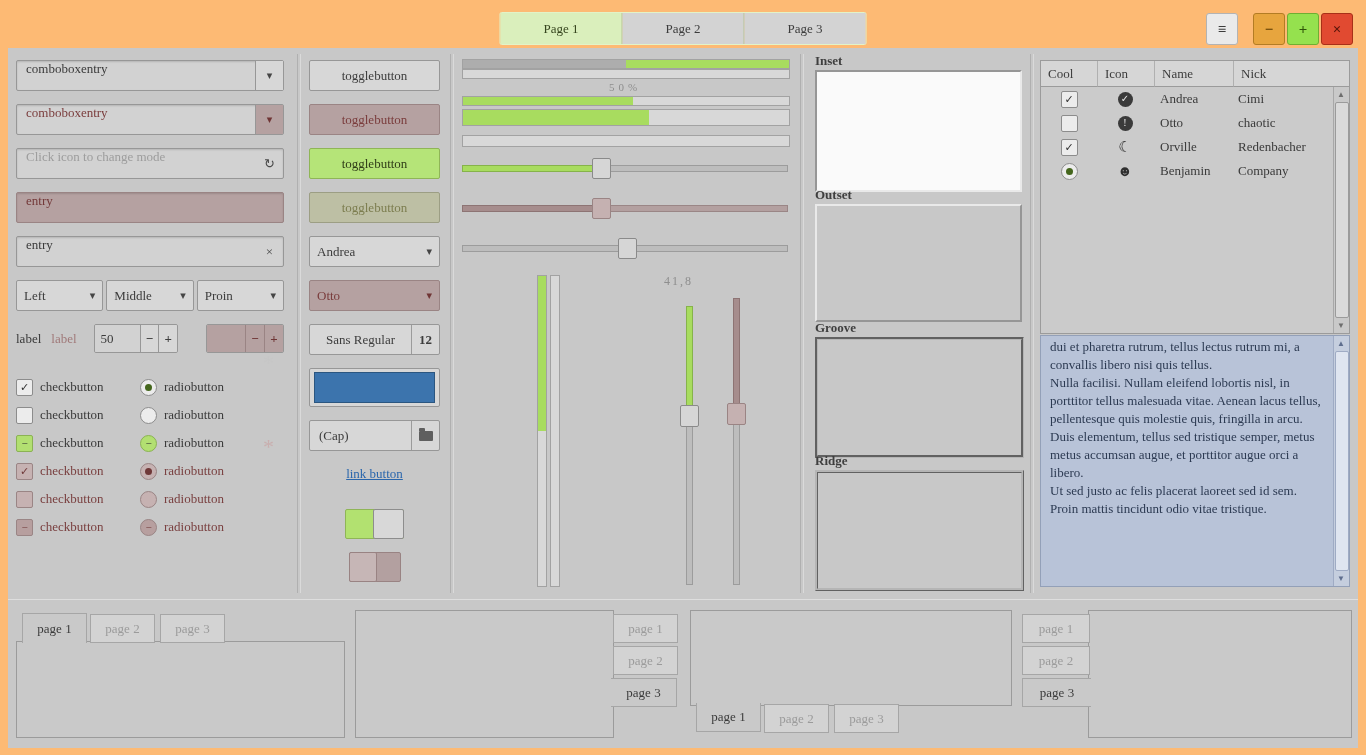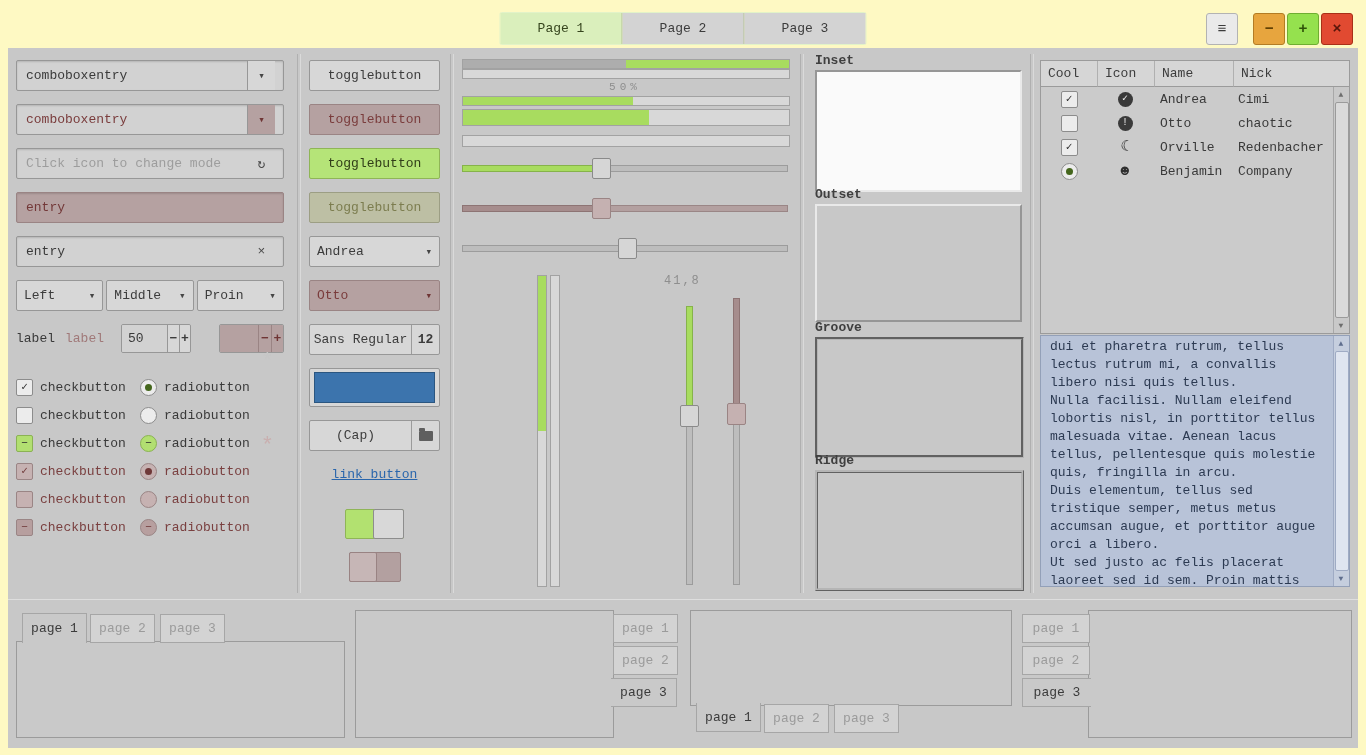--- a/index.html
+++ b/index.html
@@ -1,18 +1,18 @@
 <!DOCTYPE html>
 <html><head>
 <meta charset="utf-8">
 <style>
   html,body{margin:0;padding:0}
   body{background:#666}
-  .window{position:relative;width:1366px;height:755px;background:#fef9c3;overflow:hidden;
-    font-family:Liberation Mono, monospace;font-size:13px;color:#3a3a3a}
+  .window{position:relative;width:1366px;height:755px;background:#fdba74;overflow:hidden;
+    font-family:Liberation Serif, serif;font-size:13px;color:#3a3a3a}
 
   
   .titlebar{position:absolute;left:0;top:0;width:100%;height:48px}
   .tb-tabs{position:absolute;left:50%;top:12px;transform:translateX(-50%);display:flex;
     border:1px solid #e2f3c8;border-radius:2px}
   .tb-tab{width:121px;height:31px;display:flex;align-items:center;justify-content:center;
     background:#d3d3d3;color:#3c3c3c;border-right:1px solid #b4c498;cursor:default}
   .tb-tab:last-child{border-right:none}
   .tb-tab.active{background:#daefbc;color:#36451e}
   .wc{position:absolute;top:13px;width:30px;height:30px;border-radius:3px;display:flex;
@@ -23,22 +23,22 @@
   .wc-close{left:1321px;background:#e14a31;border:1px solid #a83018;color:#58150a}
 
   
   .main{position:absolute;left:8px;top:48px;width:1350px;height:551px;background:#c8c8c8;
     border-bottom:1px solid #a9a9a9}
   .vdiv{position:absolute;top:6px;bottom:6px;width:2px;border-left:1px solid #b0b0b0;border-right:1px solid #dadada}
   .col{position:absolute;top:0;height:100%}
   .stack{display:flex;flex-direction:column;gap:13px;padding-top:12px}
 
   
-  .entry{display:flex;align-items:center;height:29px;background:#d2d2d2;border:1px solid #979797;
-    border-radius:2px;box-shadow:inset 0 1px 2px rgba(0,0,0,.14);padding:0 8px 0 9px}
+  .entry{display:flex;align-items:flex-start;height:29px;background:#d2d2d2;border:1px solid #979797;
+    border-radius:2px;box-shadow:inset 0 1px 2px rgba(0,0,0,.14);padding:0 0 0 9px}
   .einput{flex:1;min-width:0;border:none;background:transparent;outline:none;font:inherit;color:#3a3a3a;padding:0}
   .einput::placeholder{color:#9d9d9d}
   .einput.red{color:#7a3c3c}
   .entry.red-bg{background:#b5a1a1;border-color:#9a8484}
   .entry.red-bg .einput{color:#733838}
   .cbe-btn{width:27px;align-self:stretch;display:flex;align-items:center;justify-content:center;
     background:#d7d7d7;border-left:1px solid #979797;color:#454545;margin-left:6px}
   .cbe-btn.red{background:#b5a1a1;color:#6f3535}
   .icon-cell{width:27px;align-self:stretch;display:flex;align-items:center;justify-content:center;color:#4a4a4a}
   .btn{display:flex;align-items:center;justify-content:center;height:29px;background:#d7d7d7;
@@ -80,21 +80,21 @@
   .spinner.red{color:#c9afaf}
 
   
   .fontbtn{display:flex;align-items:stretch;padding:0}
   .fontbtn .fname{flex:1;display:flex;align-items:center;justify-content:center}
   .fontbtn .fsize{width:27px;display:flex;align-items:center;justify-content:center;
     border-left:1px solid #9b9b9b;font-weight:bold}
   .colorbtn{padding:4px}
   .colorswatch{flex:1;height:100%;background:#3c74ad;border:1px solid #2b5680}
   .filebtn{display:flex;align-items:stretch;padding:0}
-  .filebtn .flabel{flex:1;display:flex;align-items:center;padding-left:26px}
+  .filebtn .flabel{flex:1;display:flex;align-items:center;padding-left:9px}
   .filebtn .ficon{width:27px;display:flex;align-items:center;justify-content:center;border-left:1px solid #9b9b9b}
   .folder{position:relative;width:14px;height:10px;background:#5f5f5f;border-radius:1px}
   .folder::before{content:"";position:absolute;top:-3px;left:0;width:6px;height:3px;background:#5f5f5f;border-radius:1px 1px 0 0}
   .linkbtn{height:20px;display:flex;align-items:center;justify-content:center;color:#2a66ac;text-decoration:underline}
   .switch{position:relative;width:57px;height:28px;border:1px solid #8fb557;border-radius:2px;
     background:#b2e170;margin:0 auto}
   .switch .handle{position:absolute;top:-1px;width:29px;height:28px;background:#d8d8d8;
     border:1px solid #8d8d8d;border-radius:2px}
   .switch.on .handle{right:-1px}
   .switch.offdis{width:50px;background:#b3a0a0;border-color:#998383}

